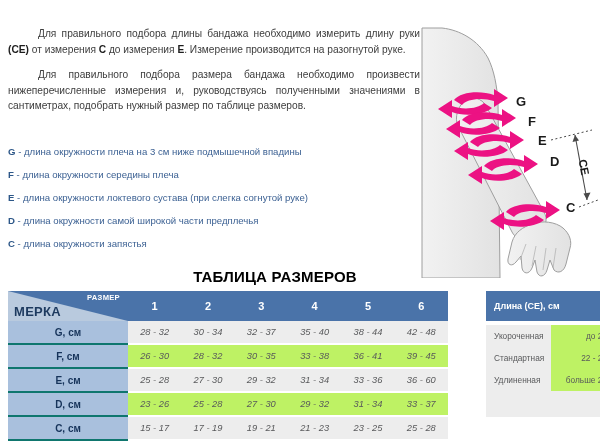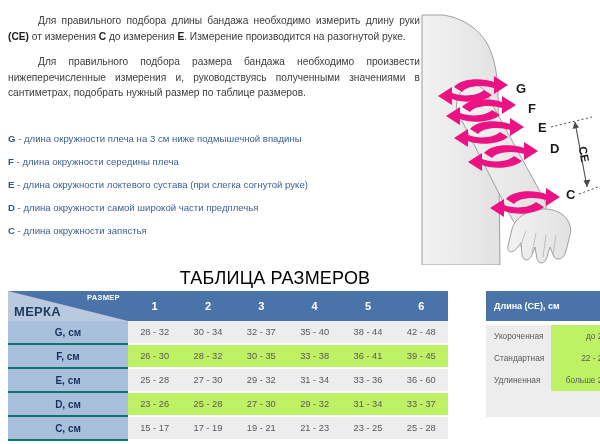--- a/index.html
+++ b/index.html
@@ -11,21 +11,21 @@
     height: 444px;
     position: relative;
     background: #ffffff;
     font-family: "Liberation Sans", sans-serif;
     overflow: hidden;
   }
 
   
   #top-section {
     position: absolute;
-    left: 0; top: 3px;
+    left: 0; top: 16px;
     width: 600px; height: 262px;
   }
 
   #text-column {
     position: absolute;
     left: 8px; top: 10px;
     width: 412px;
   }
 
   .para {
@@ -62,22 +62,22 @@
     width: 180px; height: 262px;
   }
   #arm-figure svg { display: block; }
 
   
   #table-title {
     position: absolute;
     left: 0; top: 268px;
     width: 550px;
     text-align: center;
-    font-size: 18px;
-    font-weight: normal;
+    font-size: 15px;
+    font-weight: bold;
     color: #000000;
     letter-spacing: 0.2px;
   }
 
   
   #size-table {
     position: absolute;
     left: 8px; top: 291px;
     width: 440px;
     border-collapse: collapse;
@@ -135,20 +135,21 @@
     text-align: center;
     height: 22px;
     border-bottom: 2px solid #0f766e;
   }
   .datacell {
     color: #58595b;
     font-size: 9.3px;
     text-align: center;
     height: 22px;
     border-bottom: 2px solid #ffffff;
+    font-style: italic;
   }
   tr.shade .datacell { background: #ededed; }
   tr.plain .datacell { background: #bef264; }
 
   
   #length-table {
     position: absolute;
     left: 486px; top: 291px;
     width: 129px;
     border-collapse: collapse;

